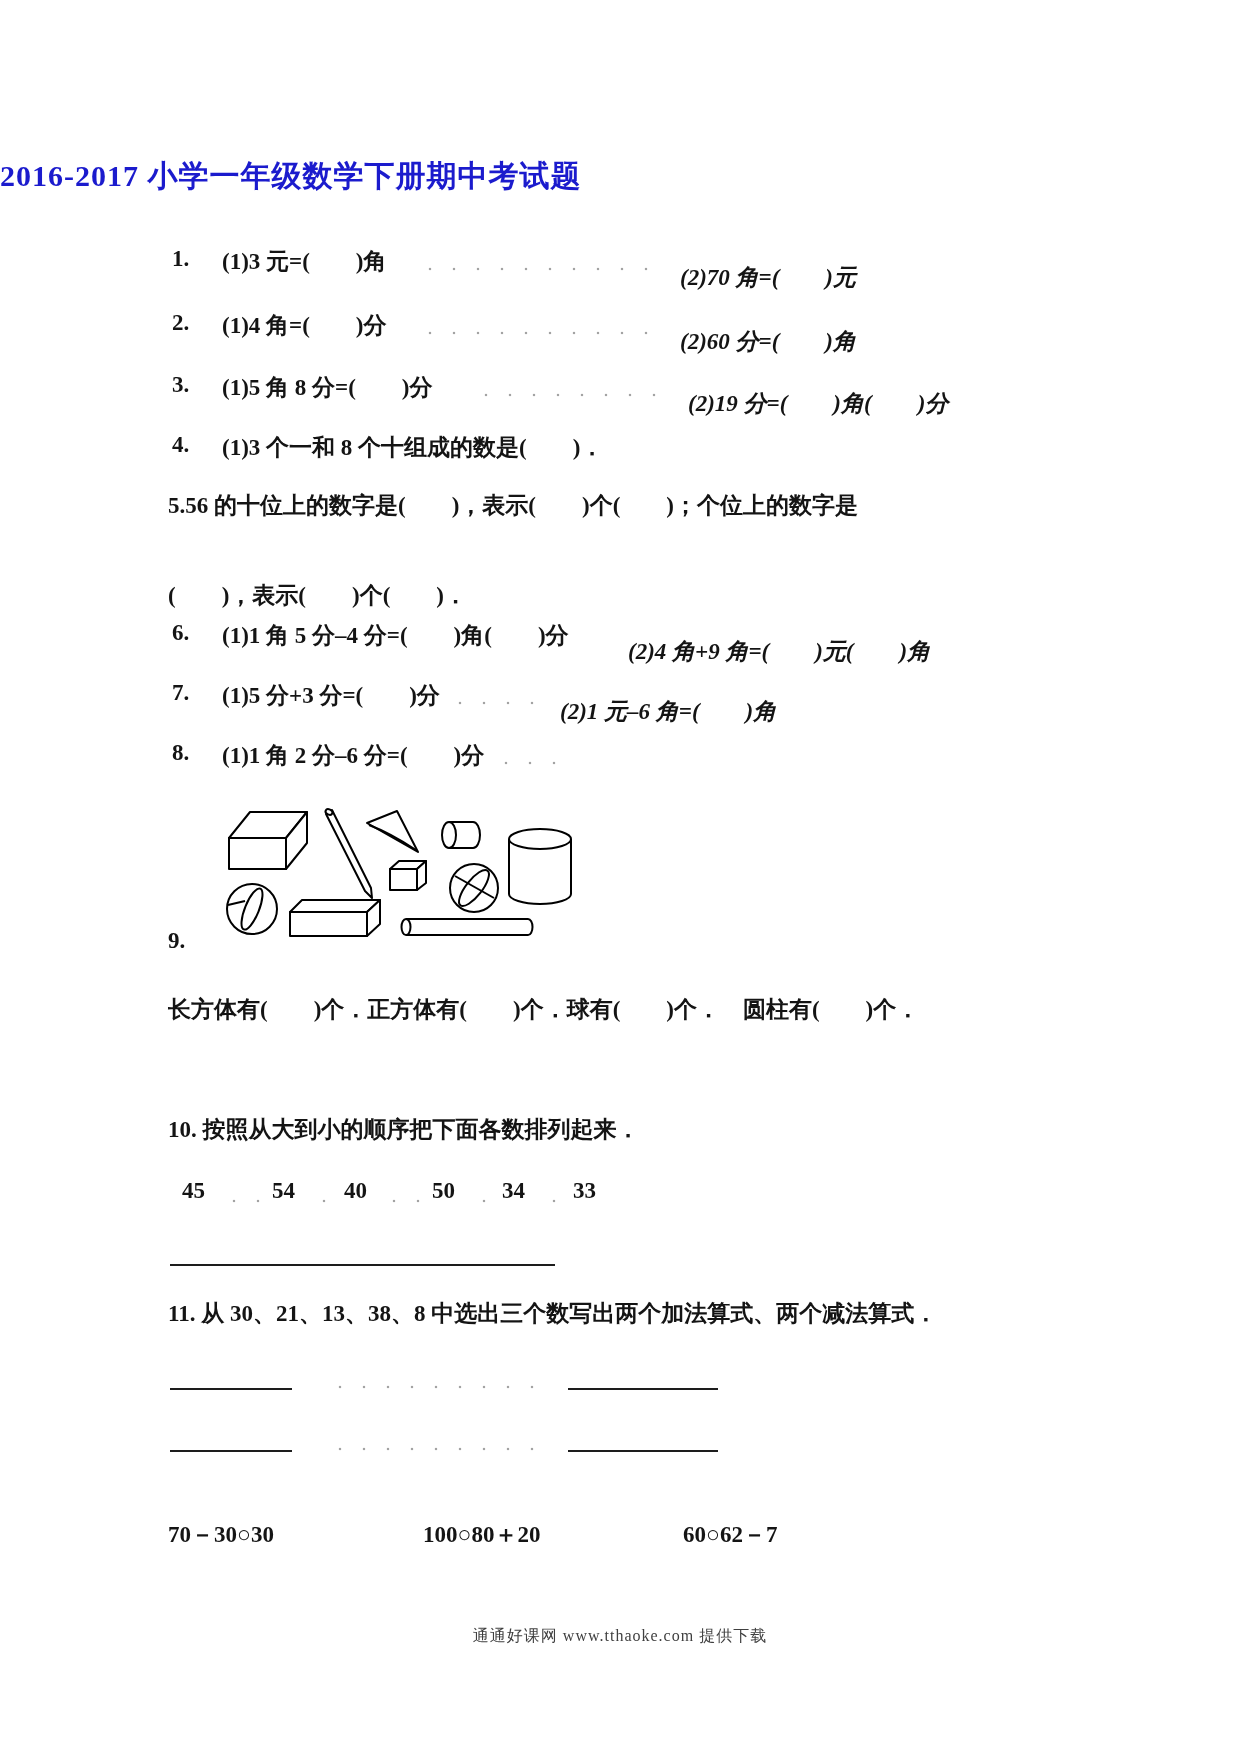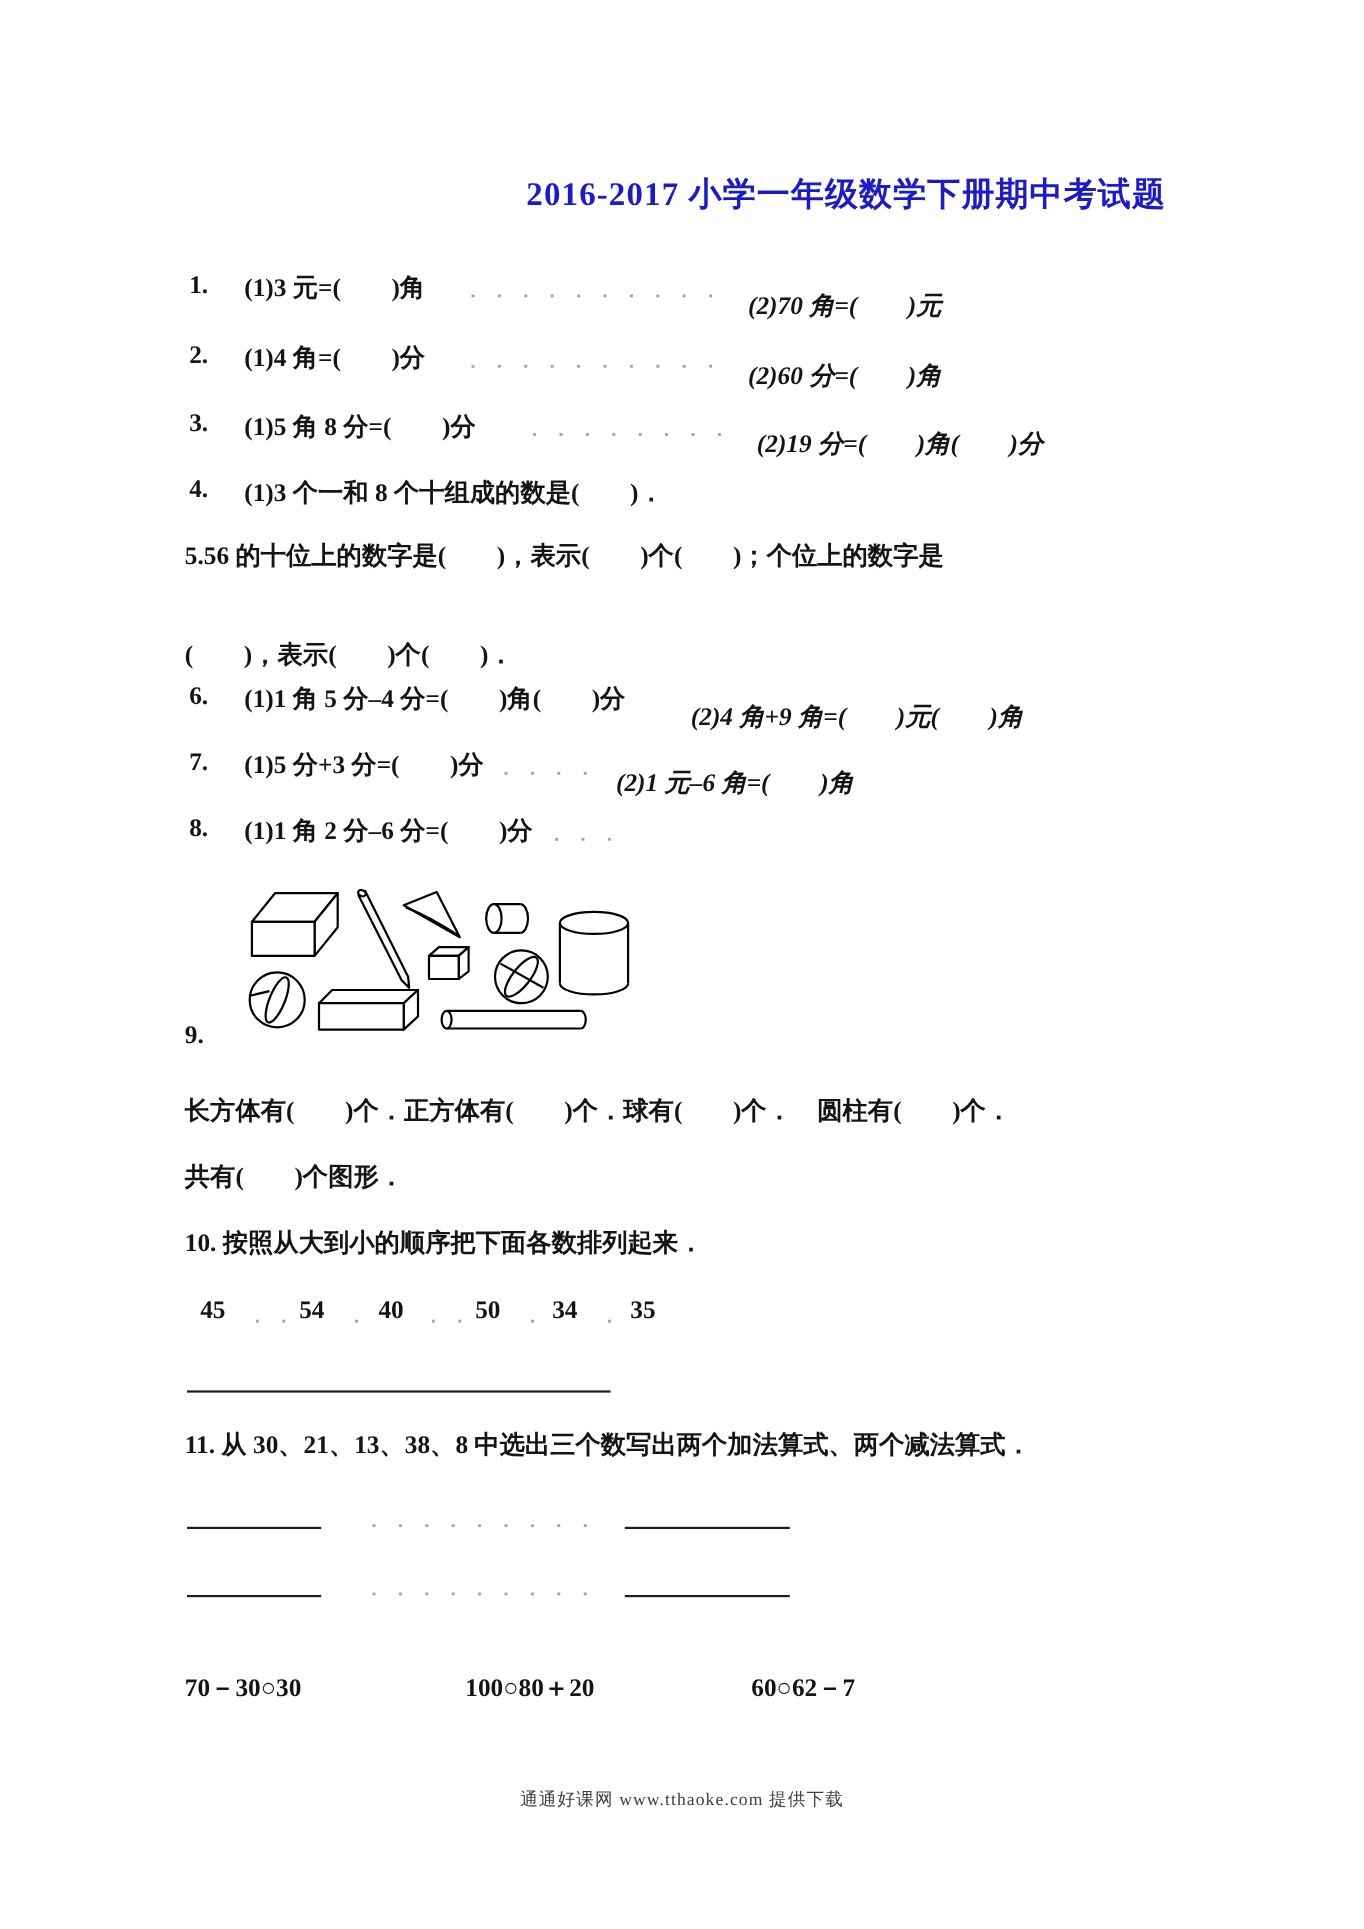--- a/index.html
+++ b/index.html
@@ -6,21 +6,21 @@
   #page{
     position:relative;
     width:1240px;height:1754px;
     background:#ffffff;
     font-family:"Liberation Serif","DejaVu Serif",serif;
     color:#141414;
     overflow:hidden;
   }
   #doc-title{
     position:absolute;top:156px;left:0;width:1060px;
-    text-align:right;
+    text-align:left;
     font-size:30px;font-weight:bold;color:#1b1bcd;
     letter-spacing:1px;
   }
   .line{
     position:absolute;left:168px;width:990px;height:36px;
     font-size:23px;font-weight:700;white-space:nowrap;
   }
   .num{position:absolute;left:4px;top:0;}
   .lpart{position:absolute;left:54px;top:0;}
   .rpart{position:absolute;top:16px;font-style:italic;}
@@ -158,40 +158,37 @@
         <ellipse cx="184" cy="121" rx="4.5" ry="8" fill="#fff"></ellipse>
       </g>
     </svg>
   </div>
 
   <div class="line" style="top:928px">
     <span class="full">9.</span>
   </div>
   <div class="line" style="top:994px">
     <span class="full">长方体有(　　)个．正方体有(　　)个．球有(　　)个．　圆柱有(　　)个．</span>
-  </div>
-  <div class="line" style="top:1054px">
-    <span class="full">共有(　　)个图形．</span>
   </div>
 
   <div class="line" style="top:1114px">
     <span class="full">10. 按照从大到小的顺序把下面各数排列起来．</span>
   </div>
   <div class="line" style="top:1178px">
     <span class="numtok" style="left:14px">45</span>
     <span class="leader" style="left:54px;width:40px"></span>
     <span class="numtok" style="left:104px">54</span>
     <span class="leader" style="left:144px;width:22px"></span>
     <span class="numtok" style="left:176px">40</span>
     <span class="leader" style="left:214px;width:40px"></span>
     <span class="numtok" style="left:264px">50</span>
     <span class="leader" style="left:304px;width:22px"></span>
     <span class="numtok" style="left:334px">34</span>
     <span class="leader" style="left:374px;width:22px"></span>
-    <span class="numtok" style="left:405px">35</span>
+    <span class="numtok" style="left:405px">33</span>
   </div>
   <div class="line" style="top:1240px">
     <span class="blank" style="left:2px;width:385px;top:0"></span>
   </div>
 
   <div class="line" style="top:1298px">
     <span class="full">11. 从 30、21、13、38、8 中选出三个数写出两个加法算式、两个减法算式．</span>
   </div>
   <div class="line" style="top:1364px">
     <span class="blank" style="left:2px;width:122px;top:0"></span>

